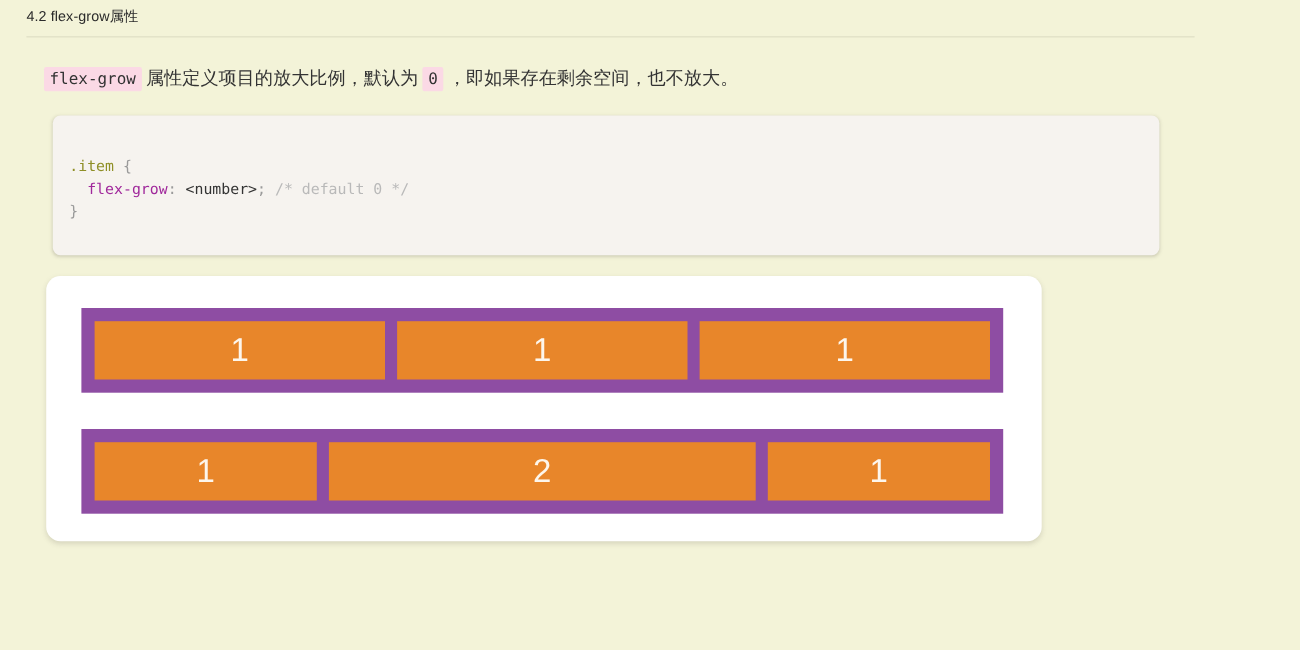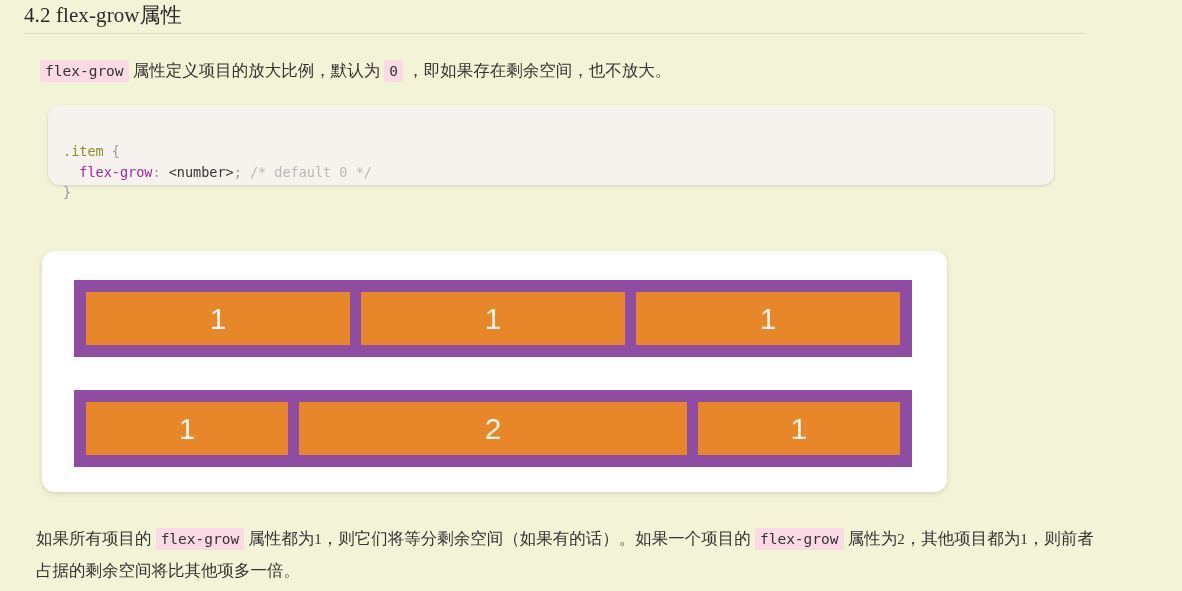--- a/index.html
+++ b/index.html
@@ -21,22 +21,22 @@
   }
 
   
   .section-head {
     position: absolute;
     left: 24px;
     top: 0px;
     width: 1062px;
   }
   .section-title {
-    font-family: Liberation Serif, serif;
-    font-size: 21px;
+    font-family: Liberation Sans, sans-serif;
+    font-size: 13px;
     color: #2b2b2b;
     line-height: 26px;
     padding: 2px 0 5px 0;
     letter-spacing: 0.1px;
     white-space: nowrap;
   }
   .title-rule {
     height: 1px;
     background: #dcdcc4;
     width: 1062px;
@@ -74,23 +74,23 @@
     font-family: "Liberation Serif", serif;
     font-size: 15px;
   }
 
   
   .codeblock {
     position: absolute;
     left: 48px;
     top: 105px;
     width: 1006px;
-    height: 80px;
+    height: 127px;
     background: #f6f3ef;
-    border-radius: 12px;
+    border-radius: 7px;
     box-shadow: 0 1px 3px rgba(120,115,100,0.28);
     padding: 0;
   }
   .codeblock pre {
     margin: 0;
     padding: 36px 0 0 15px;
     font-family: "DejaVu Sans Mono", monospace;
     font-size: 13.5px;
     line-height: 20.5px;
     color: #333333;
@@ -174,17 +174,14 @@
     </div>
 
     <div class="flexdemo row2">
       <div class="flexitem" style="flex-grow:1;">1</div>
       <div class="flexitem" style="flex-grow:2;">2</div>
       <div class="flexitem" style="flex-grow:1;">1</div>
     </div>
 
   </div>
 
-  <div class="para para-bottom">
-    <span>如果所有项目的 </span><code class="inline">flex-grow</code><span> 属性都为</span><span class="num">1</span><span>，则它们将等分剩余空间（如果有的话）。如果一个项目的 </span><code class="inline">flex-grow</code><span> 属性为</span><span class="num">2</span><span>，其他项目都为</span><span class="num">1</span><span>，则前者占据的剩余空间将比其他项多一倍。</span>
-  </div>
 
 </div>
 
 </body></html>

